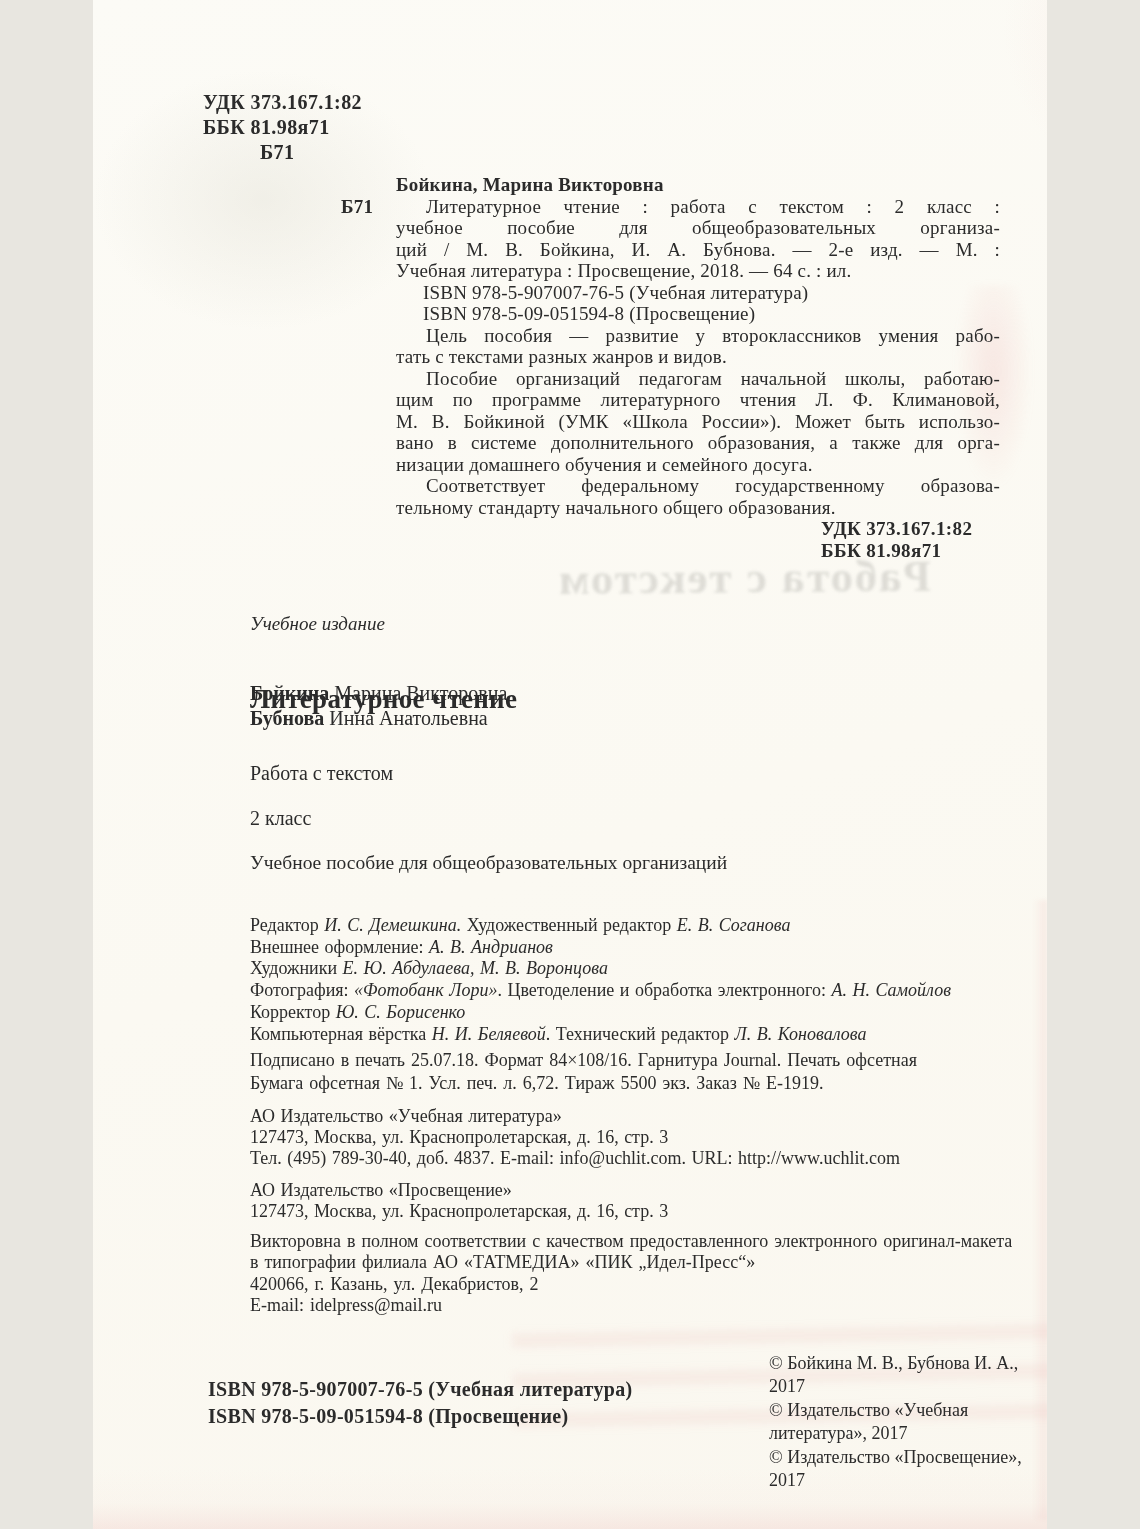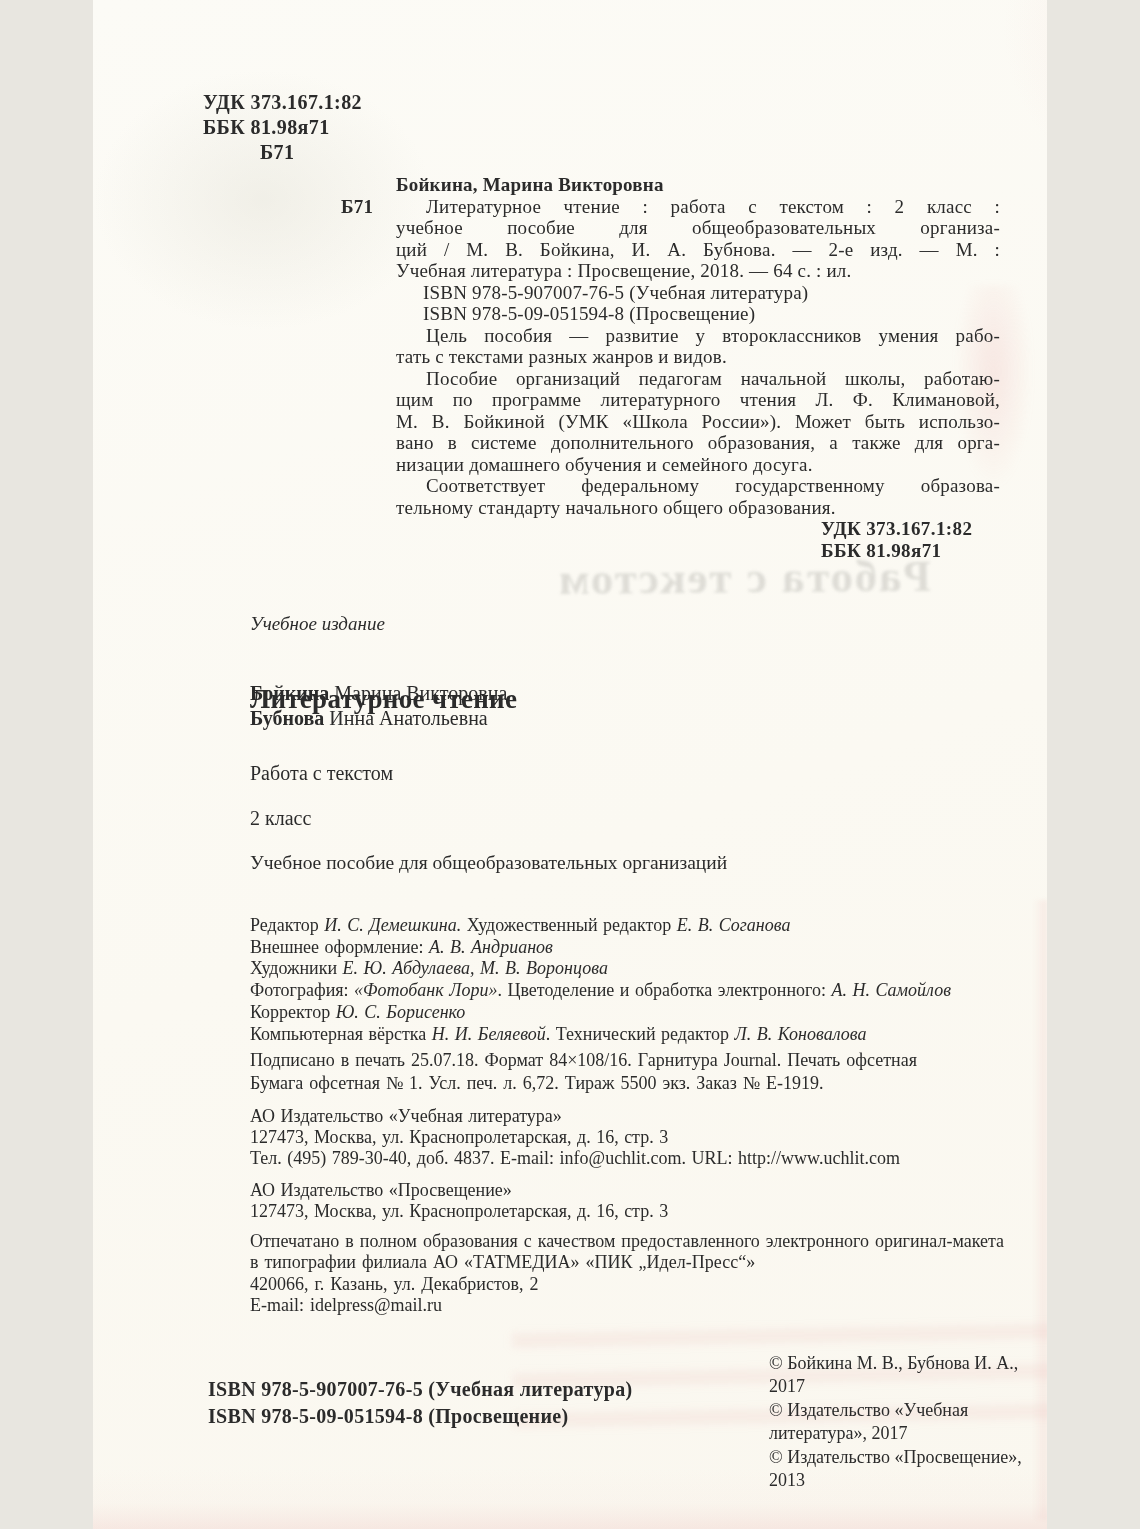--- a/index.html
+++ b/index.html
@@ -139,30 +139,30 @@
       <div class="line">127473, Москва, ул. Краснопролетарская, д. 16, стр. 3</div>
       <div class="line">Тел. (495) 789-30-40, доб. 4837. E-mail: info@uchlit.com. URL: http://www.uchlit.com</div>
     </div>
 
   <div class="blk pub2">
       <div class="line">АО Издательство «Просвещение»</div>
       <div class="line">127473, Москва, ул. Краснопролетарская, д. 16, стр. 3</div>
     </div>
 
   <div class="blk printing">
-      <div class="line">Отпечатано в полном образования с качеством предоставленного электронного оригинал-макета</div>
+      <div class="line">Викторовна в полном соответствии с качеством предоставленного электронного оригинал-макета</div>
       <div class="line">в типографии филиала АО «ТАТМЕДИА» «ПИК „Идел-Пресс“»</div>
       <div class="line">420066, г. Казань, ул. Декабристов, 2</div>
       <div class="line">E-mail: idelpress@mail.ru</div>
     </div>
 
   <div class="blk isbn-bottom">
       <div class="line">ISBN 978-5-907007-76-5 (Учебная литература)</div>
       <div class="line">ISBN 978-5-09-051594-8 (Просвещение)</div>
     </div>
 
   <div class="blk copyright">
       <div class="line">© Бойкина М. В., Бубнова И. А., 2017</div>
       <div class="line">© Издательство «Учебная литература», 2017</div>
-      <div class="line">© Издательство «Просвещение», 2013</div>
+      <div class="line">© Издательство «Просвещение», 2017</div>
     </div>
 
 </div>
 
 </body></html>

